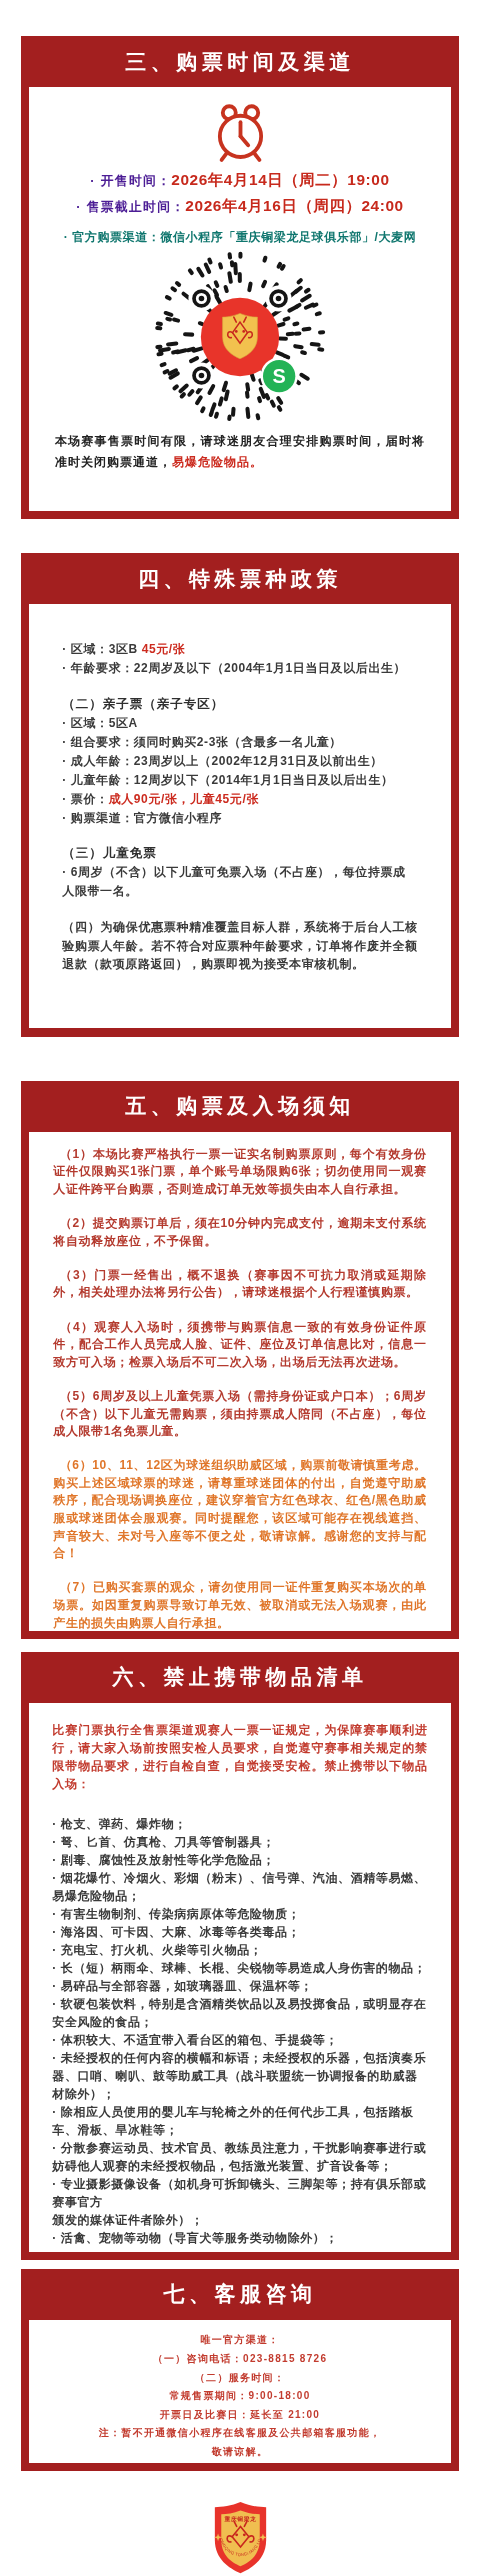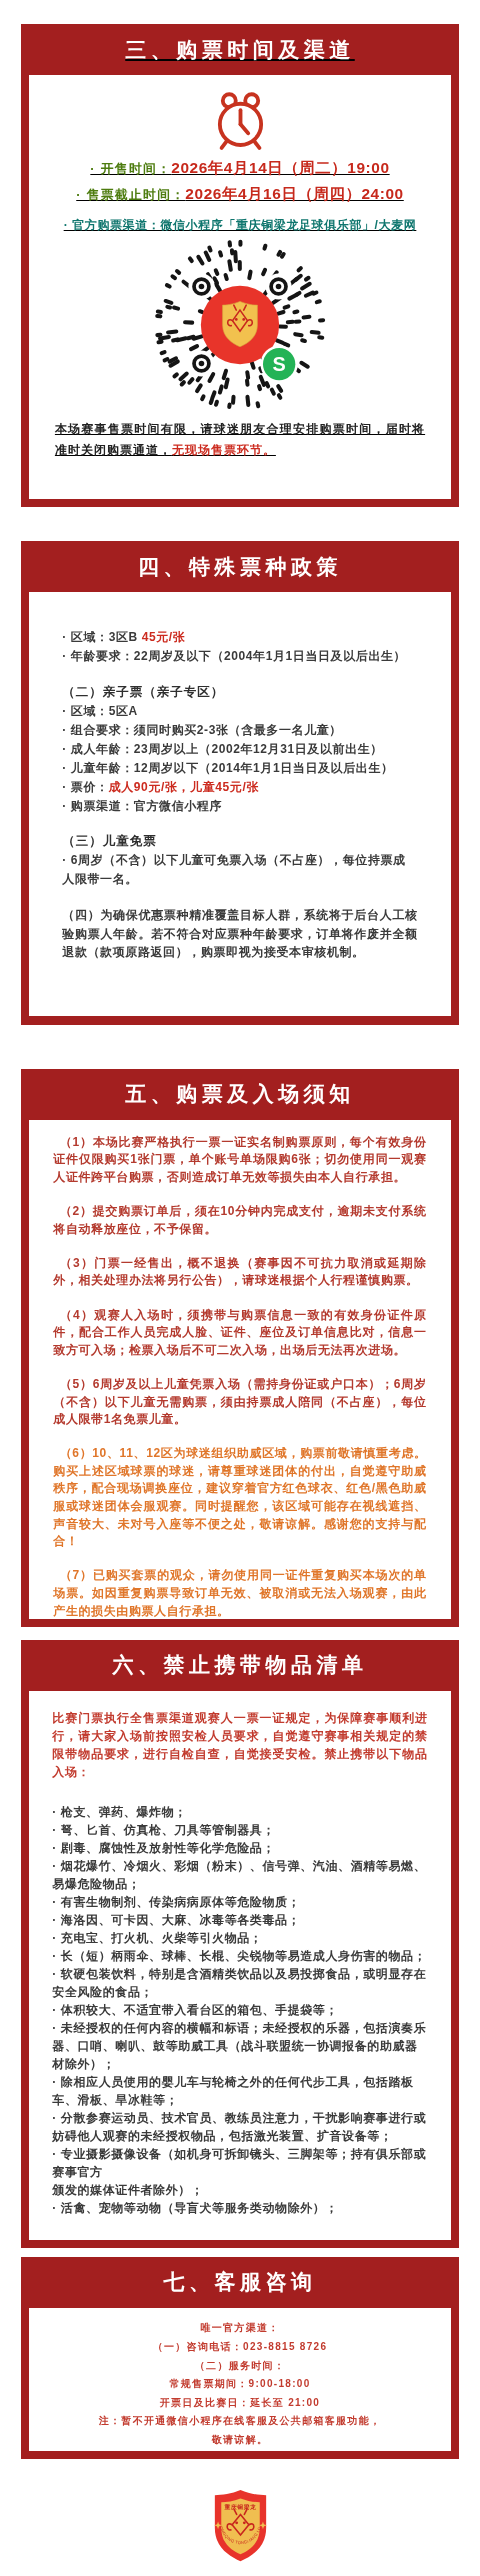--- a/index.html
+++ b/index.html
@@ -7,25 +7,25 @@
     width:480px;height:2576px;overflow:hidden;background:#ffffff;
     font-family:"Liberation Sans","DejaVu Sans",sans-serif;
     -webkit-font-smoothing:antialiased;
   }
   .sec{margin:0 21px;background:#A31F1F;padding:0 8.3px 8.3px;}
   .sec-head{height:51px;display:flex;align-items:center;justify-content:center;}
   .sec-title{color:#ffffff;font-size:21px;font-weight:bold;letter-spacing:4.5px;}
   .card{background:#ffffff;overflow:hidden;box-sizing:border-box;}
 
   
-  #sec-time{margin-top:24px;text-decoration:underline;}
+  #sec-time{margin-top:36px;}
   #card-time{height:424px;padding:14px 25.6px 0;}
   .clock-wrap{text-align:center;margin-top:1.3px;}
   .time-line{text-align:center;font-weight:bold;line-height:24px;white-space:nowrap;}
-  .time-label{font-size:12.8px;color:#4d7c0f;letter-spacing:1.3px;}
+  .time-label{font-size:12.8px;color:#4c1d95;letter-spacing:1.3px;}
   .time-value{font-size:15.4px;color:#C7291C;letter-spacing:0.6px;}
   .channel{margin-top:9px;font-size:12px;font-weight:bold;color:#0f766e;letter-spacing:0.6px;text-align:center;}
   .qr-wrap{text-align:center;margin-top:3.8px;}
   .note{margin-top:5.1px;font-size:12px;font-weight:bold;color:#222222;letter-spacing:1px;line-height:20.5px;text-align:justify;}
   .red{color:#CC2B1F;}
 
   
   #sec-special{margin-top:34px;}
   #card-special{height:424px;padding:36px 33px 0;}
   .group-heading{font-size:12.5px;font-weight:bold;color:#2F2F2F;letter-spacing:1px;line-height:19px;}
@@ -237,21 +237,21 @@
         </g>
 
         <g>
           <circle cx="203" cy="203" r="30" fill="#ffffff"></circle>
           <circle cx="203" cy="203" r="26" fill="#23B356"></circle>
           <text x="203" y="214" font-size="32" font-weight="bold" fill="#ffffff" text-anchor="middle" font-family="Liberation Sans, sans-serif">S</text>
         </g>
       </svg>
     </div>
     <div class="note">
-      <span>本场赛事售票时间有限，请球迷朋友合理安排购票时间，届时将准时关闭购票通道，</span><span class="red">无现场售票环节。</span>
+      <span>本场赛事售票时间有限，请球迷朋友合理安排购票时间，届时将准时关闭购票通道，</span><span class="red">易爆危险物品。</span>
     </div>
   </div>
 </div>
 
 <div class="sec" id="sec-special">
   <div class="sec-head">
     <span class="sec-title">四、特殊票种政策</span>
   </div>
   <div class="card" id="card-special">
     <div class="group">
@@ -298,20 +298,21 @@
     <div class="intro">比赛门票执行全售票渠道观赛人一票一证规定，为保障赛事顺利进行，请大家入场前按照安检人员要求，自觉遵守赛事相关规定的禁限带物品要求，进行自检自查，自觉接受安检。禁止携带以下物品入场：</div>
     <ul class="items">
       <li class="item">枪支、弹药、爆炸物；</li>
       <li class="item">弩、匕首、仿真枪、刀具等管制器具；</li>
       <li class="item">剧毒、腐蚀性及放射性等化学危险品；</li>
       <li class="item">烟花爆竹、冷烟火、彩烟（粉末）、信号弹、汽油、酒精等易燃、易爆危险物品；</li>
       <li class="item">有害生物制剂、传染病病原体等危险物质；</li>
       <li class="item">海洛因、可卡因、大麻、冰毒等各类毒品；</li>
       <li class="item">充电宝、打火机、火柴等引火物品；</li>
       <li class="item">长（短）柄雨伞、球棒、长棍、尖锐物等易造成人身伤害的物品；</li>
+      <li class="item">易碎品与全部容器，如玻璃器皿、保温杯等；</li>
       <li class="item">软硬包装饮料，特别是含酒精类饮品以及易投掷食品，或明显存在安全风险的食品；</li>
       <li class="item">体积较大、不适宜带入看台区的箱包、手提袋等；</li>
       <li class="item">未经授权的任何内容的横幅和标语；未经授权的乐器，包括演奏乐器、口哨、喇叭、鼓等助威工具（战斗联盟统一协调报备的助威器材除外）；</li>
       <li class="item">除相应人员使用的婴儿车与轮椅之外的任何代步工具，包括踏板车、滑板、旱冰鞋等；</li>
       <li class="item">分散参赛运动员、技术官员、教练员注意力，干扰影响赛事进行或妨碍他人观赛的未经授权物品，包括激光装置、扩音设备等；</li>
       <li class="item">专业摄影摄像设备（如机身可拆卸镜头、三脚架等；持有俱乐部或赛事官方
 颁发的媒体证件者除外）；</li>
       <li class="item">活禽、宠物等动物（导盲犬等服务类动物除外）；</li>
 
     </ul>

